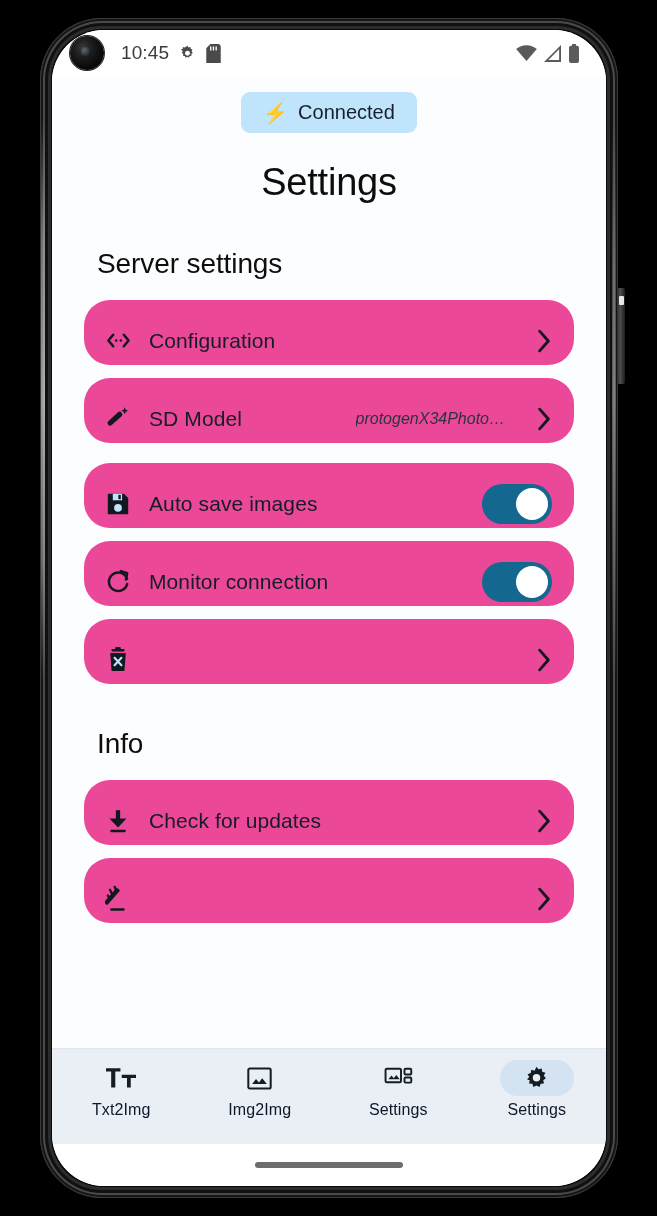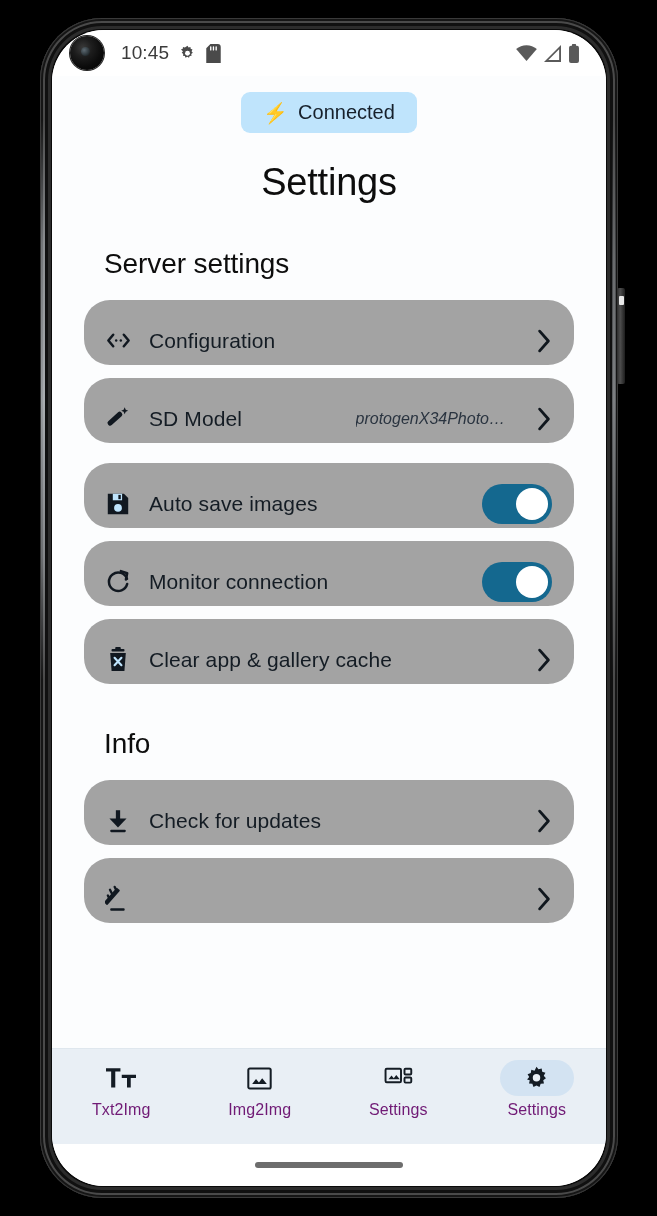--- a/index.html
+++ b/index.html
@@ -155,28 +155,28 @@
     font-weight: 400;
     color: #0d0d0d;
     margin-top: 28px;
     letter-spacing: -.2px;
   }
 
   .section-header {
     font-size: 28px;
     font-weight: 400;
     color: #0d0d0d;
-    margin: 44px 0 0 20px;
+    margin: 44px 0 0 13px;
     letter-spacing: -.1px;
   }
 
   .card-list { margin-top: 20px; display: flex; flex-direction: column; gap: 13px; }
 
   .card {
-    background: #a3a3a3;
+    background: #ec4899;
     border-radius: 26px;
     height: 65px;
     display: flex;
     align-items: center;
     padding: 16px 22px 0 20px;
     gap: 17px;
   }
   .card-icon {
     width: 28px; height: 28px;
     flex: 0 0 28px;
@@ -243,21 +243,21 @@
     width: 74px; height: 36px;
     border-radius: 18px;
     display: flex;
     align-items: center;
     justify-content: center;
     color: #141c24;
   }
   .nav-item.active .nav-icon-pill { background: #d3e3f2; }
   .nav-label {
     font-size: 16px;
-    color: #701a75;
+    color: #0f172a;
     letter-spacing: .1px;
   }
   .nav-item.active .nav-label { font-weight: 400; }
 
   
   .home-area {
     flex: 0 0 42px;
     background: #ffffff;
     display: flex;
     align-items: center;
@@ -401,21 +401,20 @@
 
       <div class="card">
         <span class="card-icon">
           <svg width="26" height="26" viewBox="0 0 28 28" fill="#111820">
             <rect x="7" y="2.2" width="14" height="2.6" rx="1"></rect>
             <rect x="11" y="0" width="6" height="2.6" rx="1"></rect>
             <path d="M5.6 6.4h16.8l-1.5 19.4H7.1z"></path>
             <path d="M10.3 11.6l7.4 8M17.7 11.6l-7.4 8" stroke="#bfe4fc" stroke-width="2.3" stroke-linecap="round"></path>
           </svg>
         </span>
-        <span class="card-label">Clear app &amp; gallery cache</span>
         <span class="chev">
           <svg width="16" height="24" viewBox="0 0 14 22" fill="none" stroke="#10171e" stroke-width="2.6" stroke-linecap="round" stroke-linejoin="round">
             <path d="M3 2l8 9-8 9"></path>
           </svg>
         </span>
       </div>
 
     </div>
 
     <h2 class="section-header">Info</h2>

